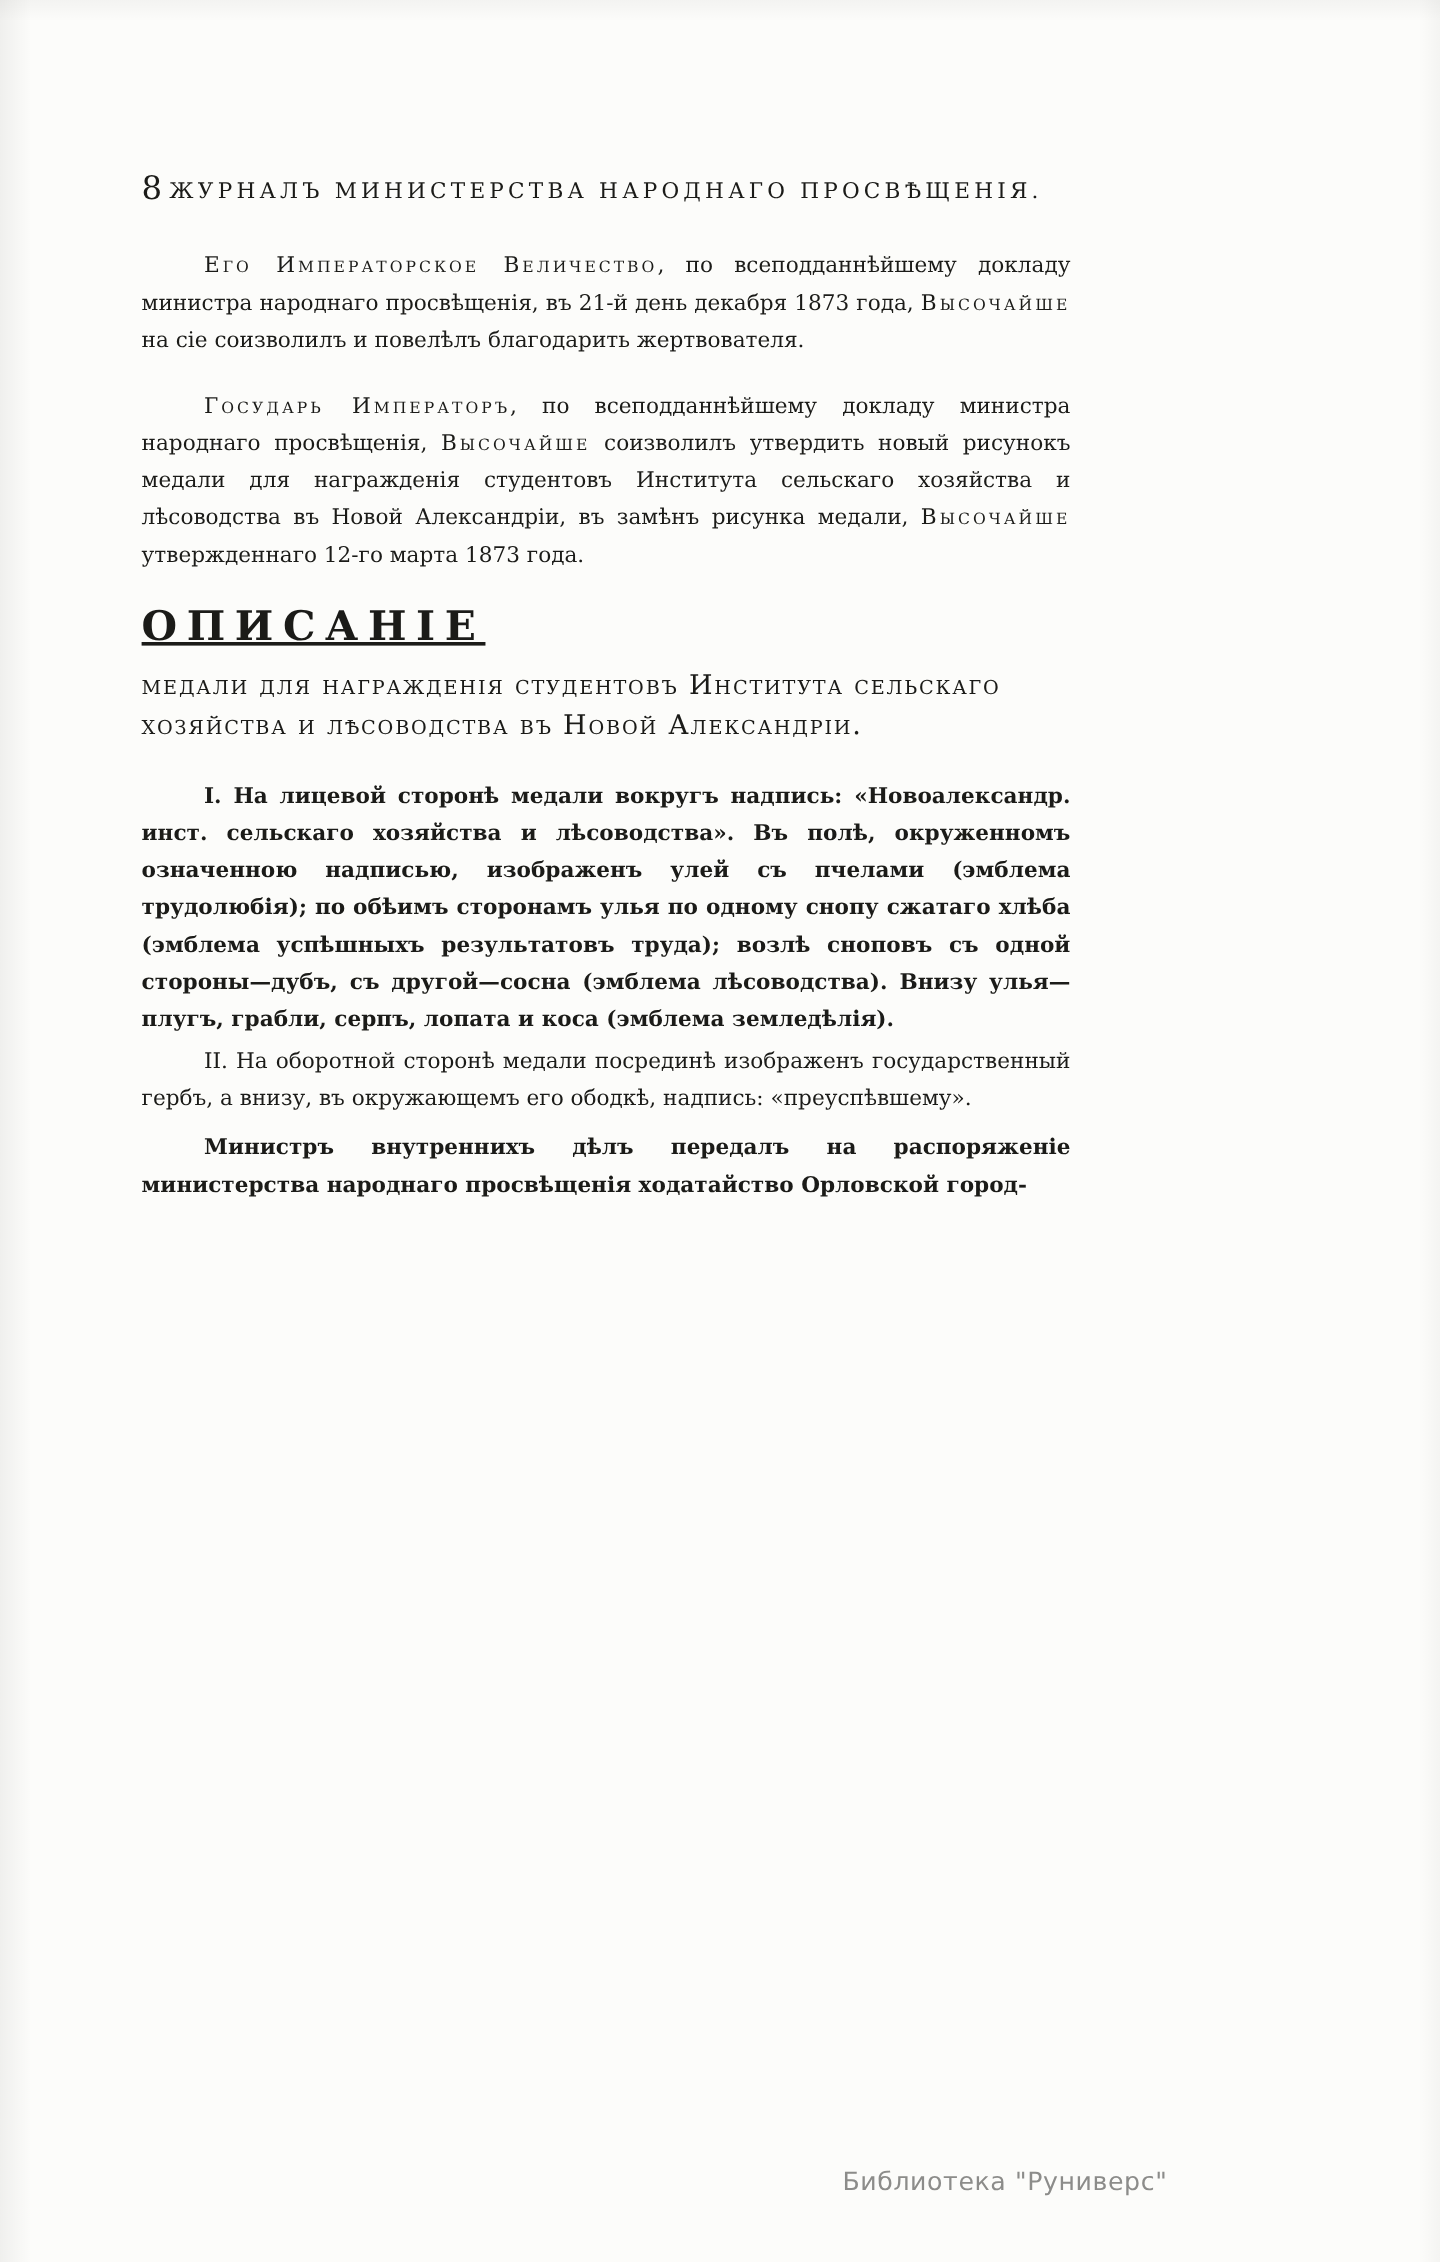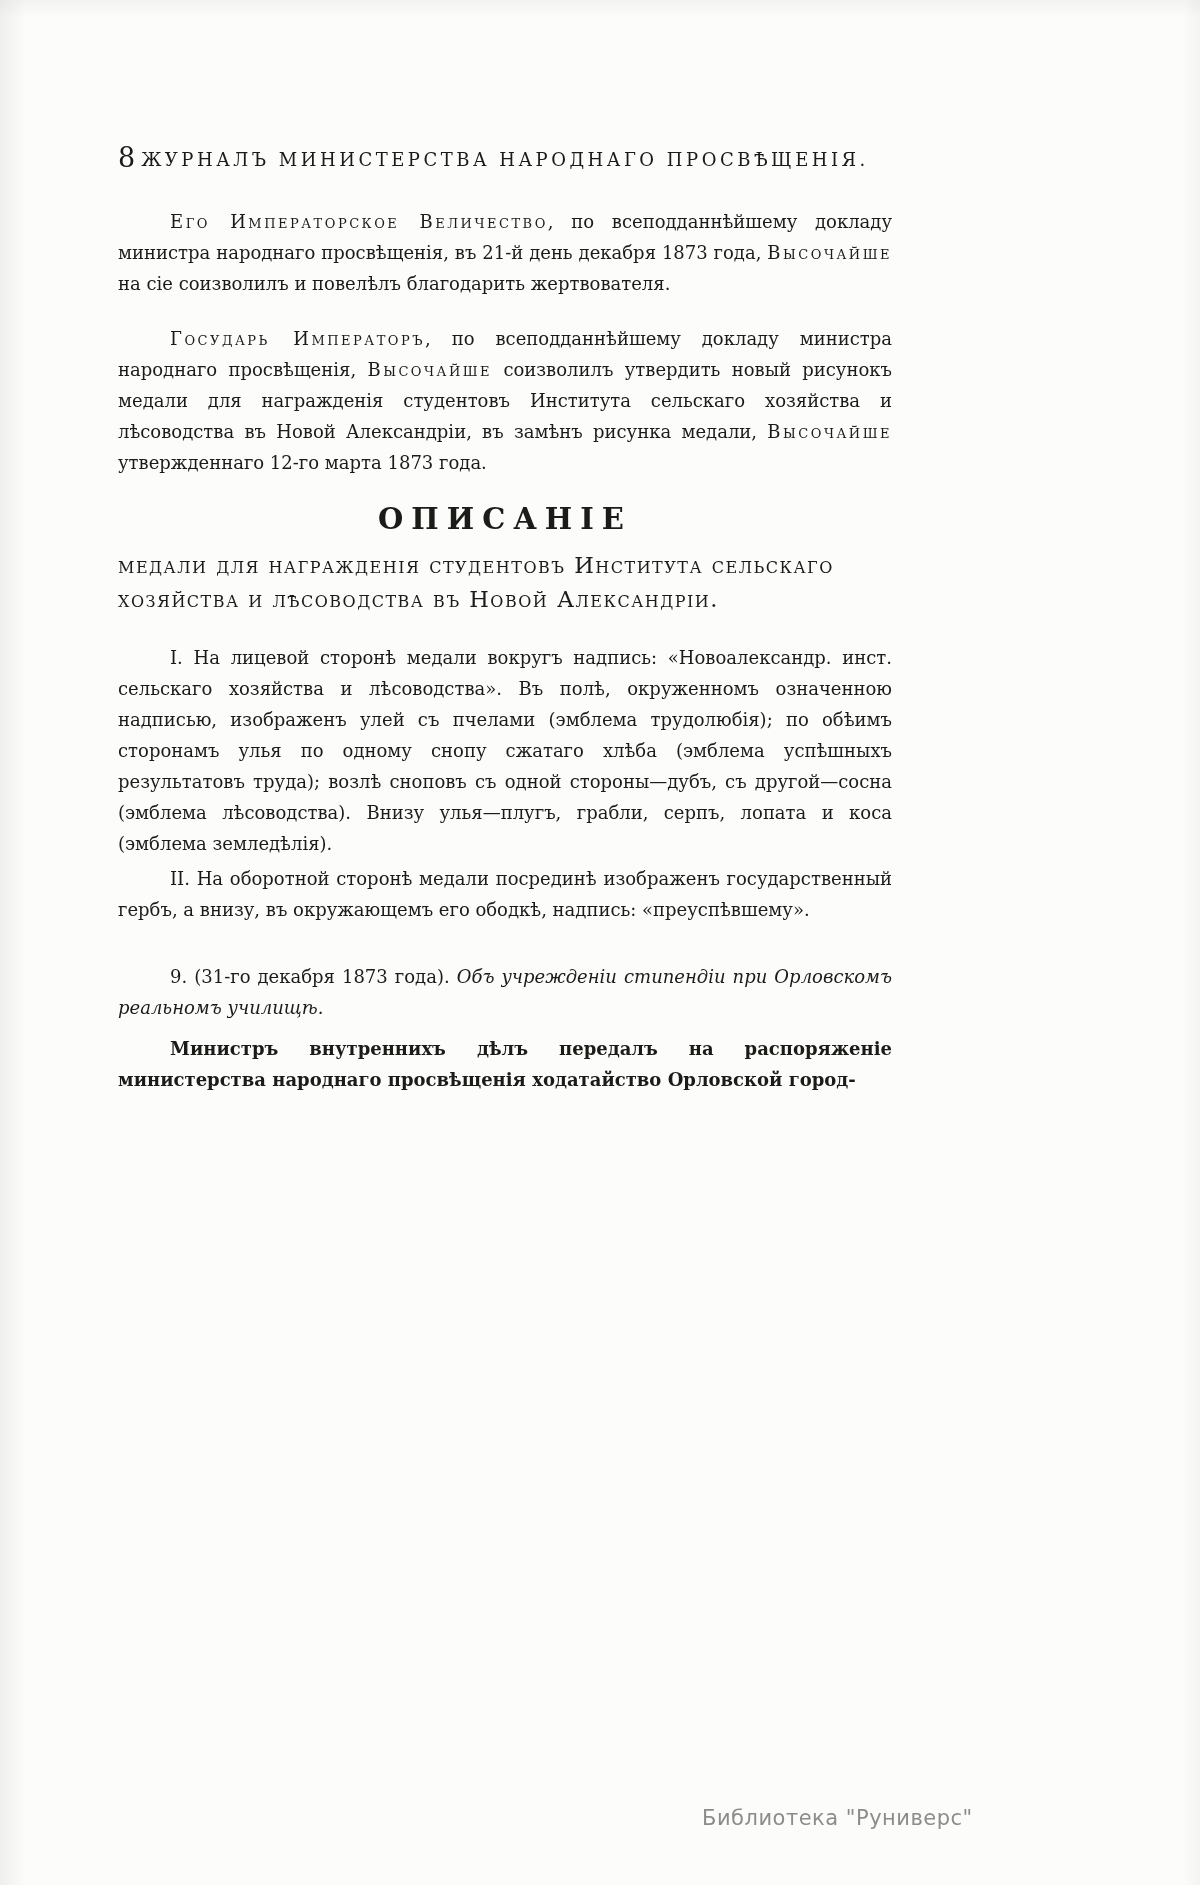--- a/index.html
+++ b/index.html
@@ -57,34 +57,35 @@
     text-indent: 52px;
   }
   .sc { font-variant: small-caps; letter-spacing: 2.5px; }
   .ital { font-style: italic; }
 
   p.p-first   { margin-top: 28px; }
   p.p-item8   { margin-top: 28px; }
   p.p-decree  { margin-top: 24px; }
   h2.opisanie {
     margin: 24px 0 12px 0;
-    text-align: center;
-    font-size: 29px;
+    text-align: left;
+    font-size: 34px;
     font-weight: bold;
     letter-spacing: 8px;
+    text-decoration: underline;
   }
   p.subheading {
     margin: 0;
     font-size: 22.5px;
     line-height: 34px;
     text-align: left;
     font-variant: small-caps;
     letter-spacing: 1.5px;
   }
-  p.p-sec1  { margin-top: 26px; }
+  p.p-sec1  { margin-top: 26px; font-weight: bold; }
   p.p-sec2  { margin-top: 4px; }
   p.p-item9 { margin-top: 36px; }
   p.p-last  { margin-top: 10px; font-weight: bold; }
 
   .watermark {
     position: absolute;
     left: 702px;
     top: 1806px;
     font-family: "DejaVu Sans", "Liberation Sans", sans-serif;
     font-size: 21px;
@@ -109,20 +110,19 @@
     <p class="body p-decree"><span class="sc">Государь Императоръ</span><span>, по всеподданнѣйшему докладу министра народнаго просвѣщенія, </span><span class="sc">Высочайше</span><span> соизволилъ утвердить новый рисунокъ медали для награжденія студентовъ Института сельскаго хозяйства и лѣсоводства въ Новой Александріи, въ замѣнъ рисунка медали, </span><span class="sc">Высочайше</span><span> утвержденнаго 12-го марта 1873 года.</span></p>
 
     <h2 class="opisanie">ОПИСАНІЕ</h2>
 
     <p class="subheading">медали для награжденія студентовъ Института сельскаго хозяйства и лѣсоводства въ Новой Александріи.</p>
 
     <p class="body p-sec1">I. На лицевой сторонѣ медали вокругъ надпись: «Новоалександр. инст. сельскаго хозяйства и лѣсоводства». Въ полѣ, окруженномъ означенною надписью, изображенъ улей съ пчелами (эмблема трудолюбія); по обѣимъ сторонамъ улья по одному снопу сжатаго хлѣба (эмблема успѣшныхъ результатовъ труда); возлѣ сноповъ съ одной стороны—дубъ, съ другой—сосна (эмблема лѣсоводства). Внизу улья—плугъ, грабли, серпъ, лопата и коса (эмблема земледѣлія).</p>
 
     <p class="body p-sec2">II. На оборотной сторонѣ медали посрединѣ изображенъ государственный гербъ, а внизу, въ окружающемъ его ободкѣ, надпись: «преуспѣвшему».</p>
 
-    <p class="body p-item9"><span>9. (31-го декабря 1873 года). </span><span class="ital">Объ учрежденіи стипендіи при Орловскомъ реальномъ училищѣ.</span></p>
 
     <p class="body p-last">Министръ внутреннихъ дѣлъ передалъ на распоряженіе министерства народнаго просвѣщенія ходатайство Орловской город-</p>
 
   </div>
 
   <div class="watermark">Библиотека "Руниверс"</div>
 </div>
 
 </body></html>

